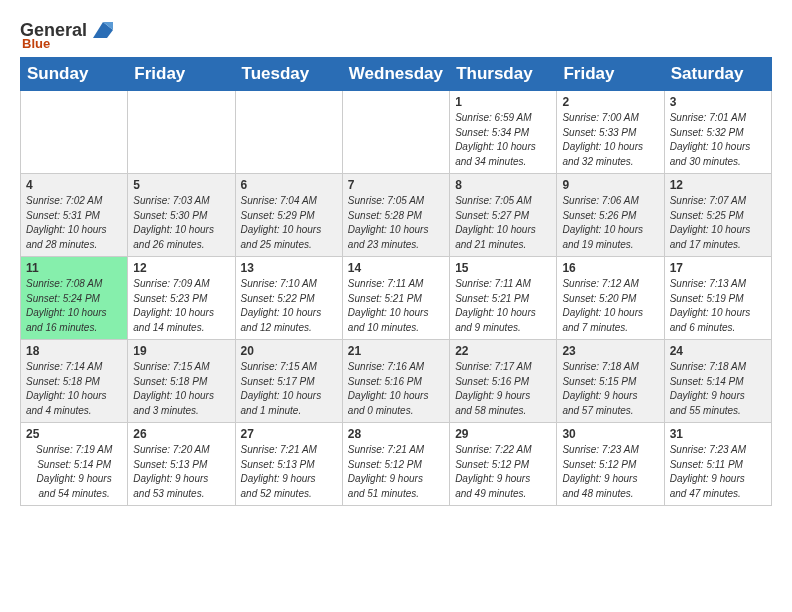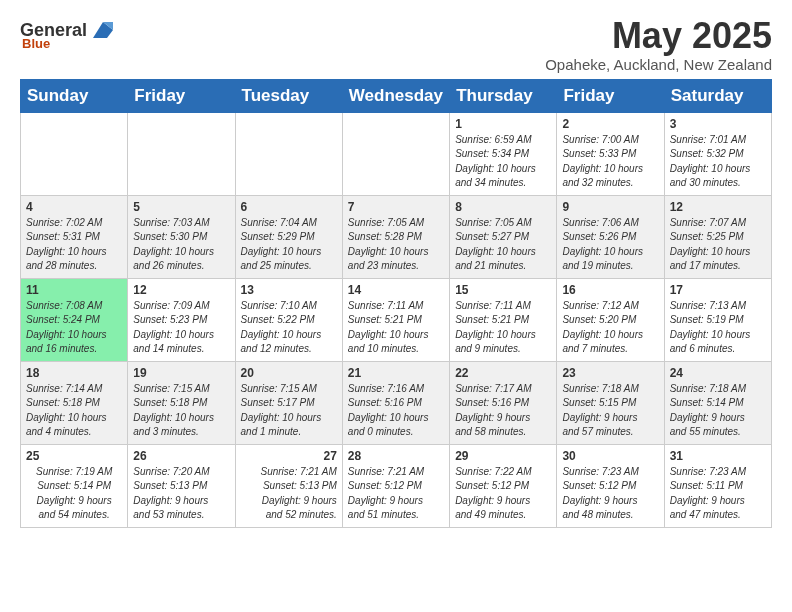--- a/index.html
+++ b/index.html
@@ -106,24 +106,20 @@
         <div style="display:flex;align-items:center;">
           <span class="logo-text-general">General</span>
           <svg class="logo-icon" viewBox="0 0 28 28" xmlns="http://www.w3.org/2000/svg">
             <polygon points="4,22 14,6 24,14 18,22" fill="#2a6db5"></polygon>
             <polygon points="14,6 24,14 24,6" fill="#5a9ad5"></polygon>
           </svg>
         </div>
         <span class="logo-text-blue" style="margin-top:-8px;margin-left:2px;">Blue</span>
       </div>
     </div>
-    <div class="title-block">
-      <div class="month-year">May 2025</div>
-      <div class="location">Opaheke, Auckland, New Zealand</div>
-    </div>
   </div>
 
   <table class="calendar" id="cal-table">
     <thead>
       <tr id="header-row">
           <th>Sunday</th>
           <th>Friday</th>
           <th>Tuesday</th>
           <th>Wednesday</th>
           <th>Thursday</th>
@@ -320,21 +316,21 @@
 Daylight: 9 hours
 and 54 minutes.</div>
           </td>
           <td style="background-color: rgb(255, 255, 255);">
             <span class="day-num">26</span>
             <div class="day-info" style="white-space: pre-line;">Sunrise: 7:20 AM
 Sunset: 5:13 PM
 Daylight: 9 hours
 and 53 minutes.</div>
           </td>
-          <td style="background-color: rgb(255, 255, 255); text-align: right;">
+          <td style="background-color: rgb(255, 255, 255);">
             <span class="day-num">27</span>
             <div class="day-info" style="white-space: pre-line;">Sunrise: 7:21 AM
 Sunset: 5:13 PM
 Daylight: 9 hours
 and 52 minutes.</div>
           </td>
           <td style="background-color: rgb(255, 255, 255);">
             <span class="day-num">28</span>
             <div class="day-info" style="white-space: pre-line;">Sunrise: 7:21 AM
 Sunset: 5:12 PM

